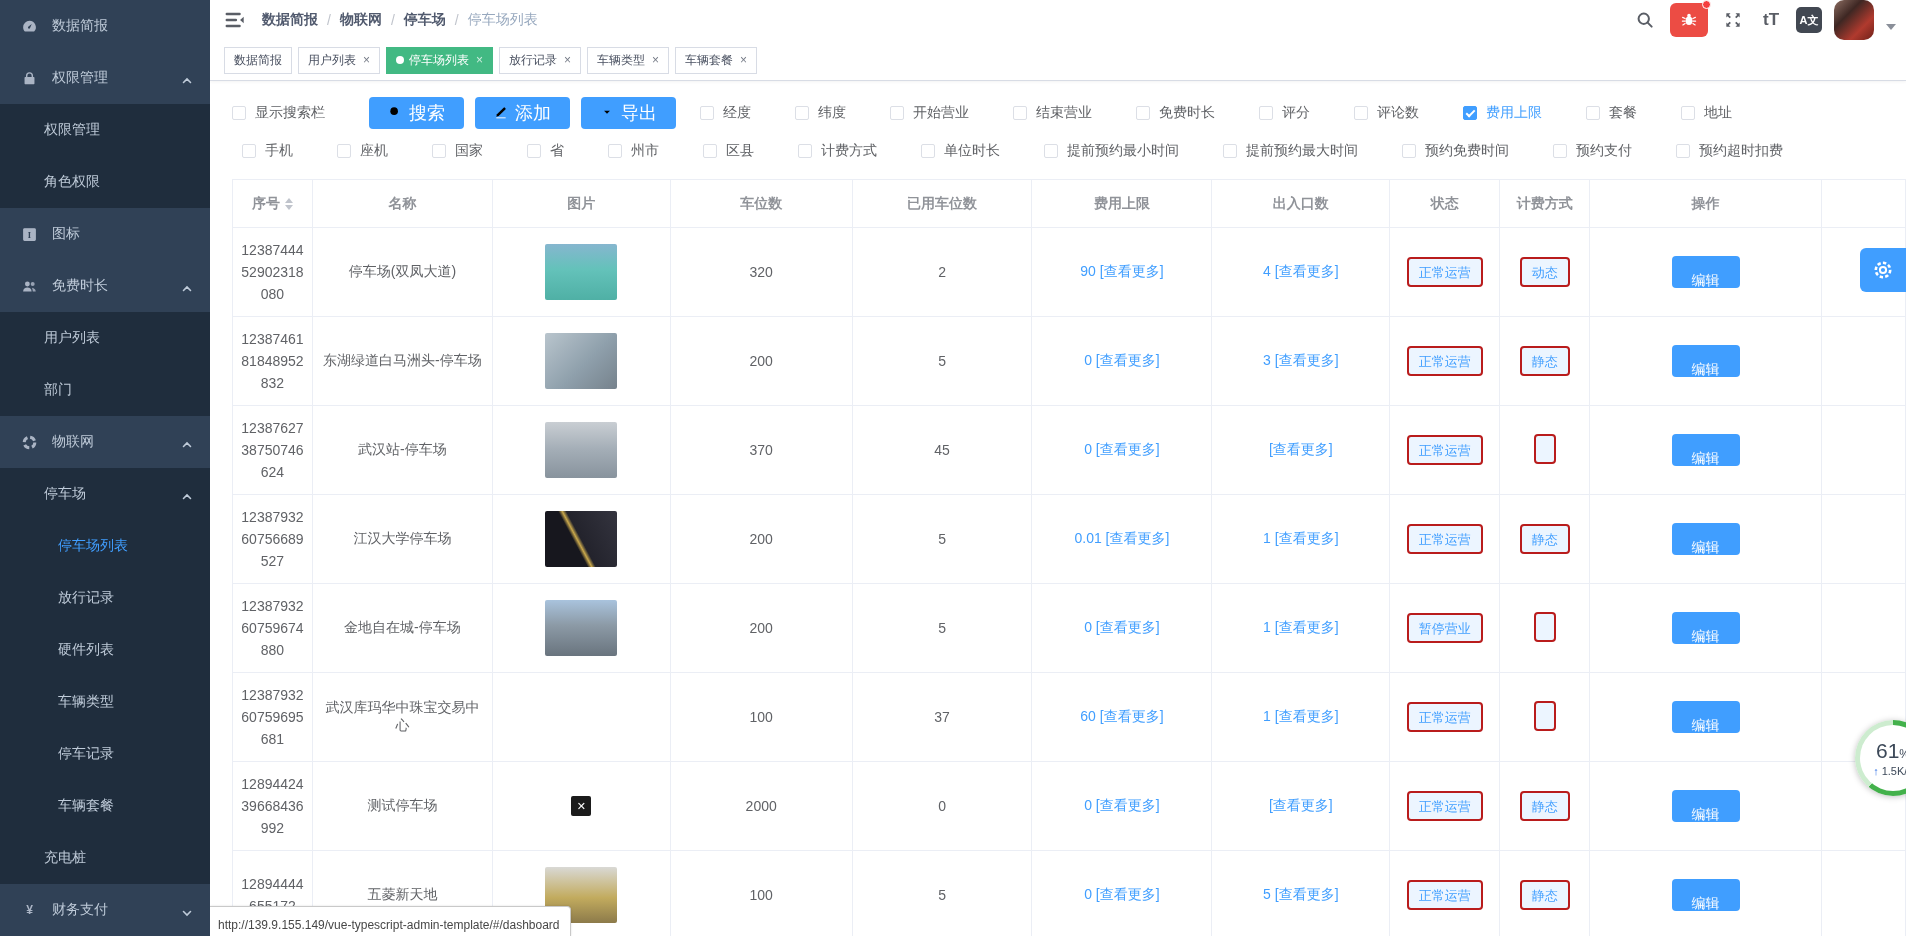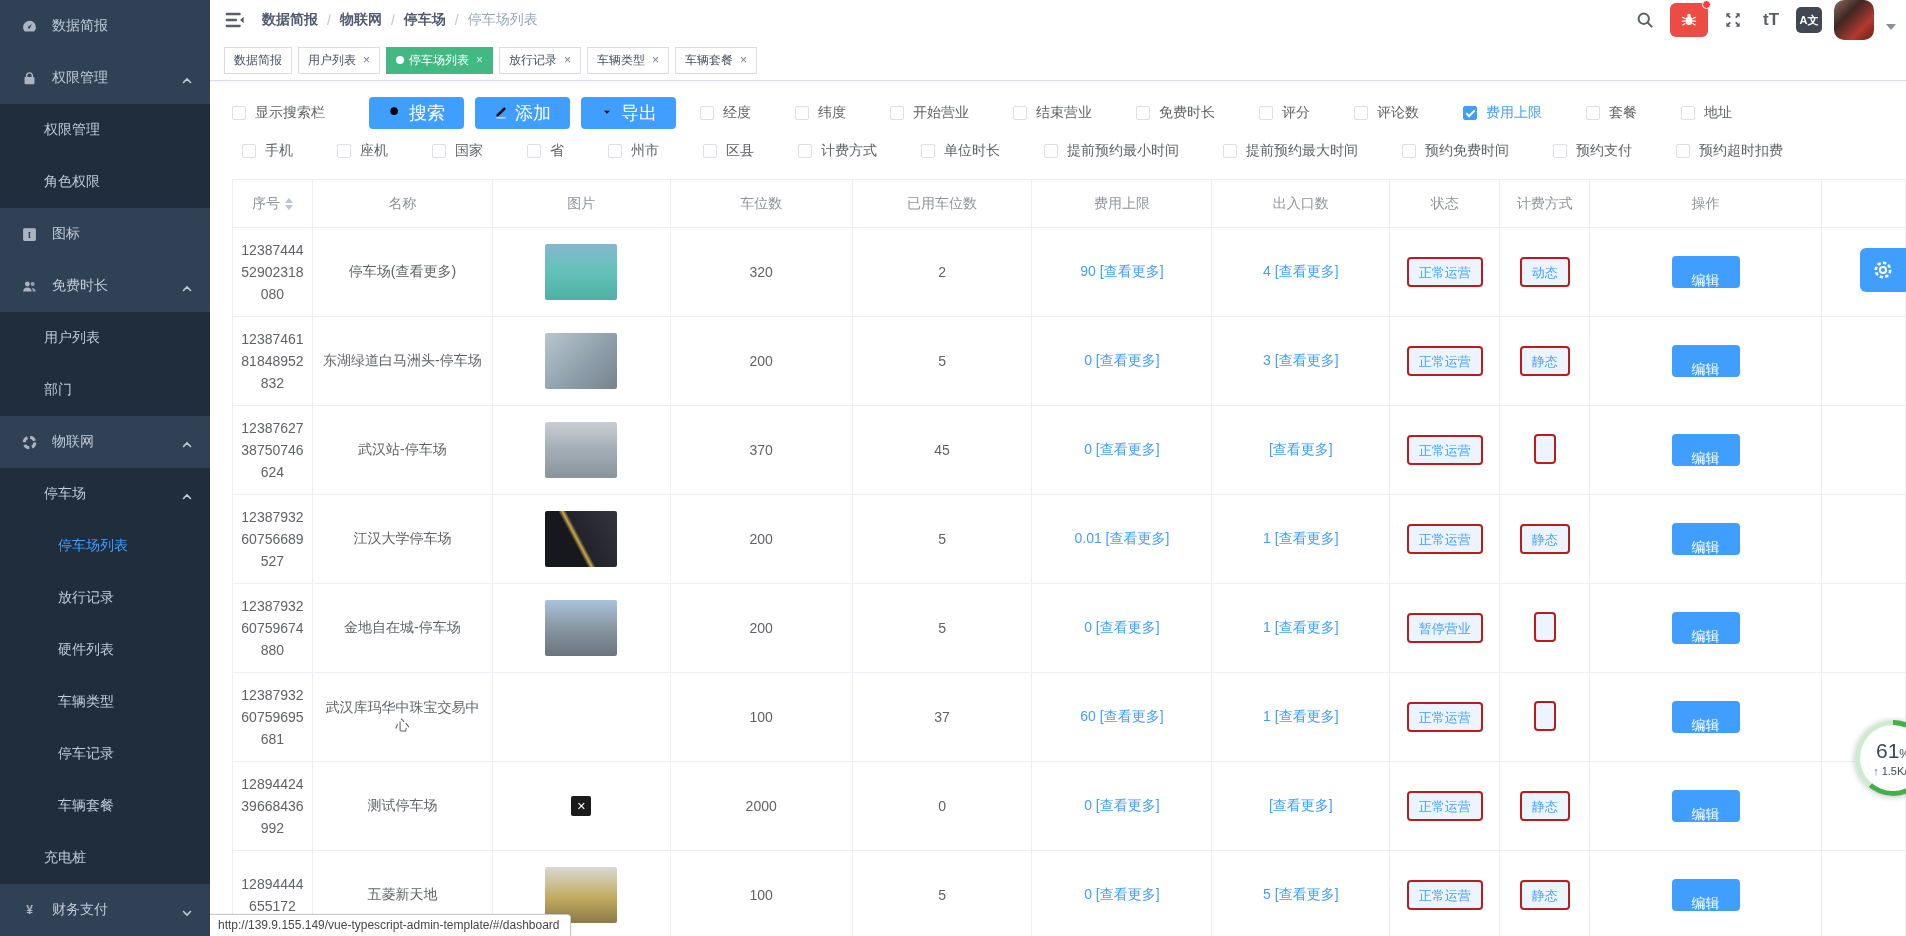--- a/index.html
+++ b/index.html
@@ -56,21 +56,21 @@
   .cbox { width:14px; height:14px; border:1px solid #dcdfe6; border-radius:2px; background:#fff; position:relative; flex:0 0 14px; }
   .cbox.checked { background:#409eff; border-color:#409eff; }
   .cbox.checked::after { content:""; position:absolute; left:4px; top:1px; width:3px; height:7px; border:solid #fff; border-width:0 2px 2px 0; transform:rotate(45deg); }
   .btn-primary { display:inline-flex; align-items:center; gap:7px; background:#409eff; border:none; color:#fff; font-size:18px; height:32px; padding:0 19px; border-radius:4px; cursor:pointer; margin-right:11px; font-family:inherit; }
   .btn-primary.last { margin-right:24px;text-align:center; }
   .btn-primary svg { width:14px; height:14px; }
 
   
   table { border-collapse:collapse; table-layout:fixed; margin-left:0; }
   th,td { border:1px solid #ebeef5; border-right:1px solid #ebeef5; text-align:center; vertical-align:middle; font-size:14px; }
-  th { height:48px; color:#909399; font-weight:400; background:#fff; }
+  th { height:48px; color:#909399; font-weight:700; background:#fff; }
   td { height:89px; color:#606266; padding:8px 6px; }
   td.idcell { word-break:break-all; line-height:22px; padding:8px 7px; }
   .sort-wrap { display:inline-flex; align-items:center; gap:5px; cursor:pointer; }
   .sorters { display:inline-flex; flex-direction:column; gap:2px; }
   .s-up { width:0;height:0;border-left:4px solid transparent;border-right:4px solid transparent;border-bottom:5px solid #c0c4cc; }
   .s-dn { width:0;height:0;border-left:4px solid transparent;border-right:4px solid transparent;border-top:5px solid #c0c4cc; }
   .blue { color:#409eff; cursor:pointer; }
   .tag { display:inline-block; background:#ecf5ff; border:2px solid #b91c1c; color:#409eff; border-radius:4px; font-size:13px; height:30px; line-height:28px; padding:0 10px; }
   .tag.empty { width:22px; padding:0; height:30px; }
   .edit-btn { background:#409eff; color:#fff; border:none; border-radius:4px; height:30px; padding:16px 20px; font-size:14px; cursor:pointer; font-family:inherit; }
@@ -86,21 +86,21 @@
   
   .gear-fab { position:absolute; right:0; top:248px; width:46px; height:44px; background:#409eff; border-radius:6px 0 0 6px; display:flex; align-items:center; justify-content:center; cursor:pointer; z-index:30; }
   .progress-widget { position:absolute; left:1645px; top:720px; width:76px; height:76px; border-radius:50%; z-index:40;
     background:conic-gradient(#43b14b 0% 61%, #cdeccf 61% 100%); box-shadow:0 1px 6px rgba(0,0,0,.25); }
   .progress-inner { position:absolute; inset:5px; background:#fff; border-radius:50%; display:flex; flex-direction:column; align-items:center; justify-content:center; }
   .pw-top { font-size:21px; color:#3c4858; line-height:22px; }
   .pw-top .pct { font-size:12px; }
   .pw-speed { font-size:11px; color:#3c4858; }
   .pw-speed .arrow { color:#2f6fe4; font-weight:700; }
 
-  .statusbar { position:absolute; left:0; bottom:0; background:#fff; border:1px solid #c9c9c9; border-left:none; border-bottom:none; border-radius:0 4px 0 0; font-size:12px; color:#474747; padding:3px 10px 4px 8px; z-index:50; box-shadow:0 0 2px rgba(0,0,0,.15); }
+  .statusbar { position:absolute; left:0; bottom:0; background:#fff; border:1px solid #c9c9c9; border-left:none; border-bottom:none; border-radius:0 4px 0 0; font-size:12px; color:#474747; padding:11px 10px 4px 8px; z-index:50; box-shadow:0 0 2px rgba(0,0,0,.15); }
 </style>
 </head>
 <body>
 
 <div class="page">
 
   <aside class="sidebar" id="sidebar">
       <div class="side-item lvl1">
         <span class="side-icon">
           <svg viewBox="0 0 24 24" fill="#aab4c4">
@@ -445,21 +445,21 @@
                 <th>出入口数</th>
                 <th>状态</th>
                 <th>计费方式</th>
                 <th>操作</th>
                 <th></th>
               </tr>
             </thead>
             <tbody>
               <tr>
                 <td class="idcell">1238744452902318080</td>
-                <td>停车场(查看更多)</td>
+                <td>停车场(双凤大道)</td>
                 <td>
                   <div class="photo ph-basketball"></div>
                 </td>
                 <td>320</td>
                 <td>2</td>
                 <td class="blue">90 [查看更多]</td>
                 <td class="blue">4 [查看更多]</td>
                 <td><span class="tag">正常运营</span></td>
                 <td><span class="tag">动态</span></td>
                 <td><button class="edit-btn">编辑</button></td>

